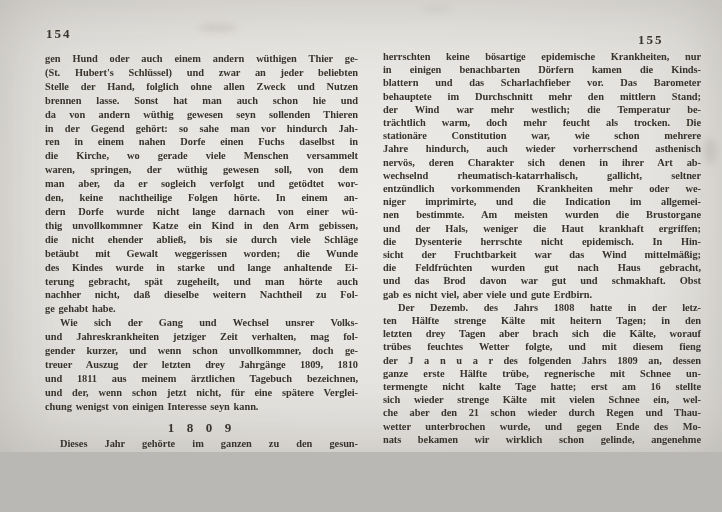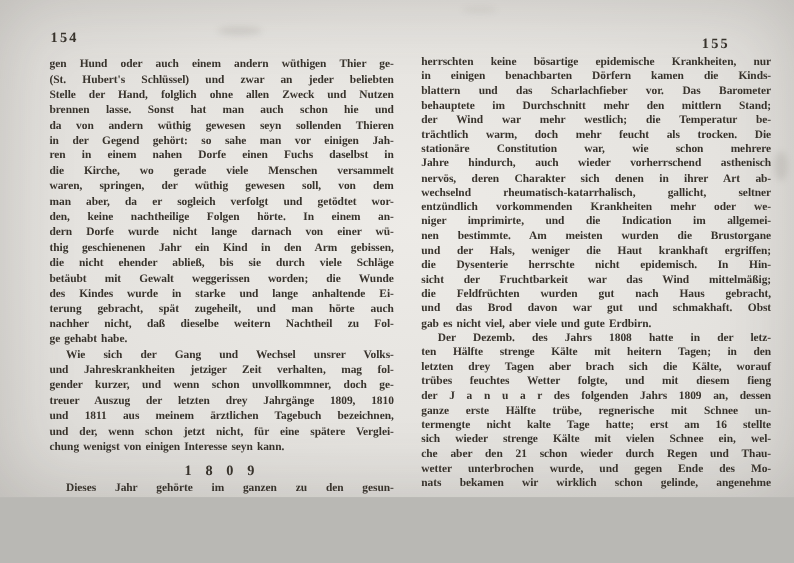--- a/index.html
+++ b/index.html
@@ -67,28 +67,28 @@
   <div class="page-number" id="num-left">154</div>
 
   <div class="page-number" id="num-right">155</div>
 
   <div class="textblock" id="left-block">
       <div class="line">gen Hund oder auch einem andern wüthigen Thier ge-</div>
       <div class="line">(St. Hubert's Schlüssel) und zwar an jeder beliebten</div>
       <div class="line">Stelle der Hand, folglich ohne allen Zweck und Nutzen</div>
       <div class="line">brennen lasse. Sonst hat man auch schon hie und</div>
       <div class="line">da von andern wüthig gewesen seyn sollenden Thieren</div>
-      <div class="line">in der Gegend gehört: so sahe man vor einigen Jah-</div>
+      <div class="line">in der Gegend gehört: so sahe man vor hindurch Jah-</div>
       <div class="line">ren in einem nahen Dorfe einen Fuchs daselbst in</div>
       <div class="line">die Kirche, wo gerade viele Menschen versammelt</div>
       <div class="line">waren, springen, der wüthig gewesen soll, von dem</div>
       <div class="line">man aber, da er sogleich verfolgt und getödtet wor-</div>
       <div class="line">den, keine nachtheilige Folgen hörte. In einem an-</div>
       <div class="line">dern Dorfe wurde nicht lange darnach von einer wü-</div>
-      <div class="line">thig geschienenen Jahr ein Kind in den Arm gebissen,</div>
+      <div class="line">thig unvollkommner Katze ein Kind in den Arm gebissen,</div>
       <div class="line">die nicht ehender abließ, bis sie durch viele Schläge</div>
       <div class="line">betäubt mit Gewalt weggerissen worden; die Wunde</div>
       <div class="line">des Kindes wurde in starke und lange anhaltende Ei-</div>
       <div class="line">terung gebracht, spät zugeheilt, und man hörte auch</div>
       <div class="line">nachher nicht, daß dieselbe weitern Nachtheil zu Fol-</div>
       <div class="line end">ge gehabt habe.</div>
       <div class="line indent">Wie sich der Gang und Wechsel unsrer Volks-</div>
       <div class="line">und Jahreskrankheiten jetziger Zeit verhalten, mag fol-</div>
       <div class="line">gender kurzer, und wenn schon unvollkommner, doch ge-</div>
       <div class="line">treuer Auszug der letzten drey Jahrgänge 1809, 1810</div>

